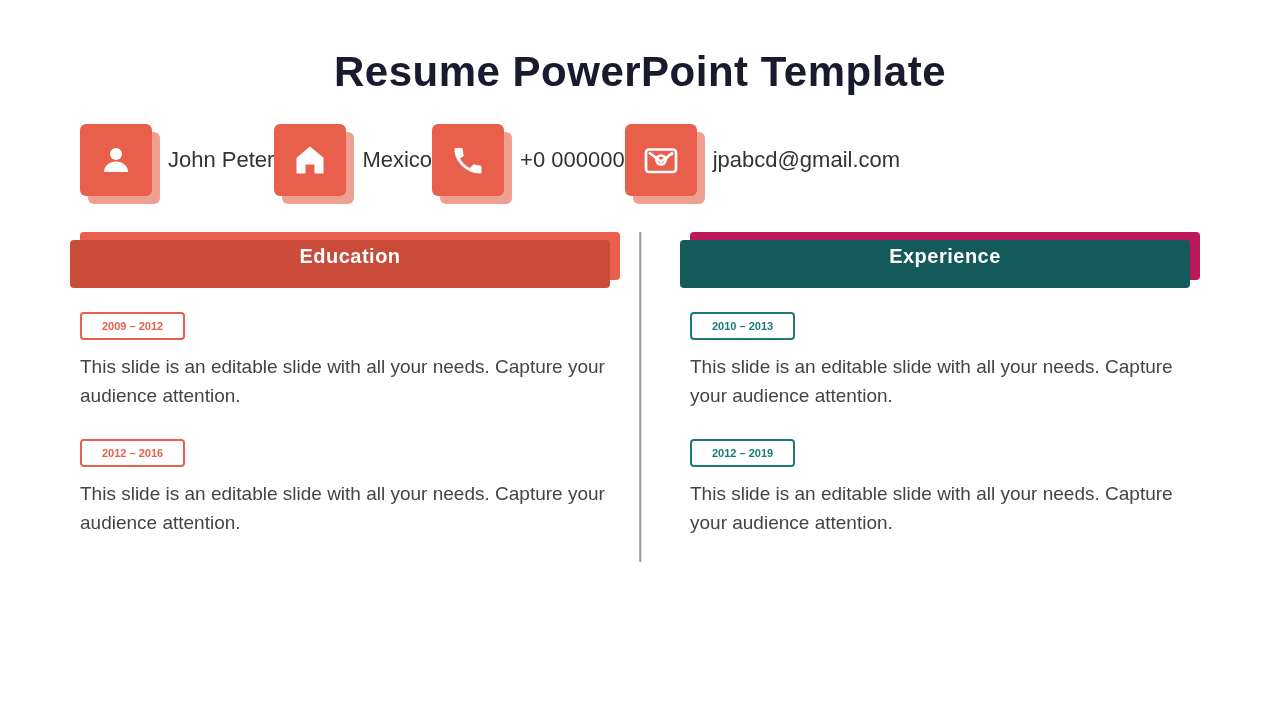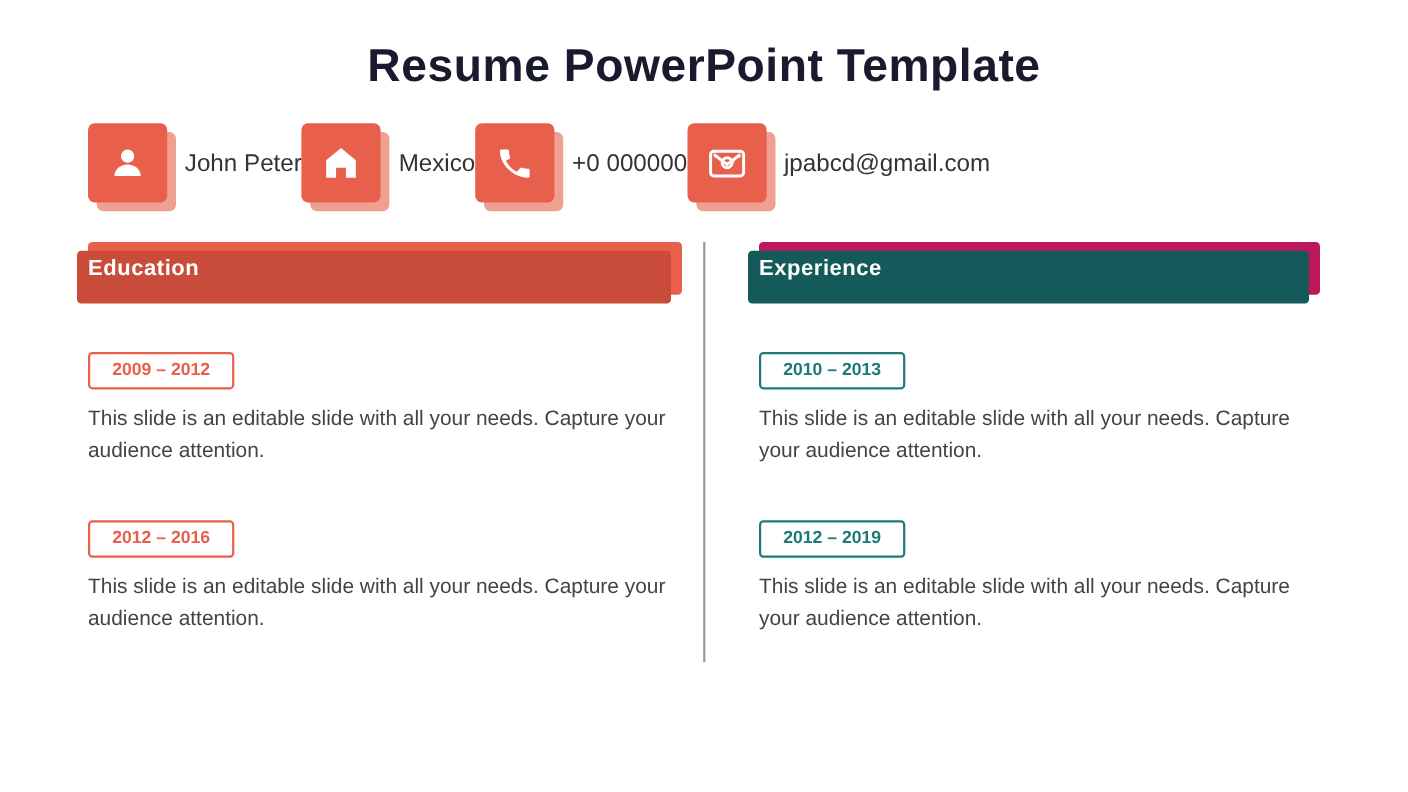--- a/index.html
+++ b/index.html
@@ -14,21 +14,21 @@
     .page {
       width: 1280px;
       height: 720px;
       position: relative;
       padding: 0 60px;
     }
 
     
     .title-section {
       text-align: center;
-      padding-top: 36px;
+      padding-top: 48px;
       padding-bottom: 28px;
     }
     .title-section h1 {
       font-size: 42px;
       font-weight: 700;
       color: #1a1a2e;
       letter-spacing: 0.5px;
     }
 
     
@@ -105,20 +105,21 @@
     
     .section-header {
       position: relative;
       margin-bottom: 28px;
     }
     .section-header-bg {
       height: 48px;
       border-radius: 4px;
       display: flex;
       align-items: center;
+      justify-content: center;
       position: relative;
     }
     .section-header-bg::before {
       content: '';
       position: absolute;
       width: 100%;
       height: 48px;
       border-radius: 4px;
       top: 8px;
       left: -10px;
@@ -144,24 +145,24 @@
       z-index: 1;
       letter-spacing: 0.5px;
     }
 
     
     .date-badge {
       display: inline-block;
       border: 2px solid;
       border-radius: 4px;
       padding: 6px 20px;
-      font-size: 16px;
+      font-size: 11px;
       font-weight: 600;
       margin-bottom: 12px;
-      margin-top: 24px;
+      margin-top: 4px;
     }
     .date-badge-orange {
       border-color: #e8604c;
       color: #e8604c;
     }
     .date-badge-teal {
       border-color: #1d7a7a;
       color: #1d7a7a;
     }
 

